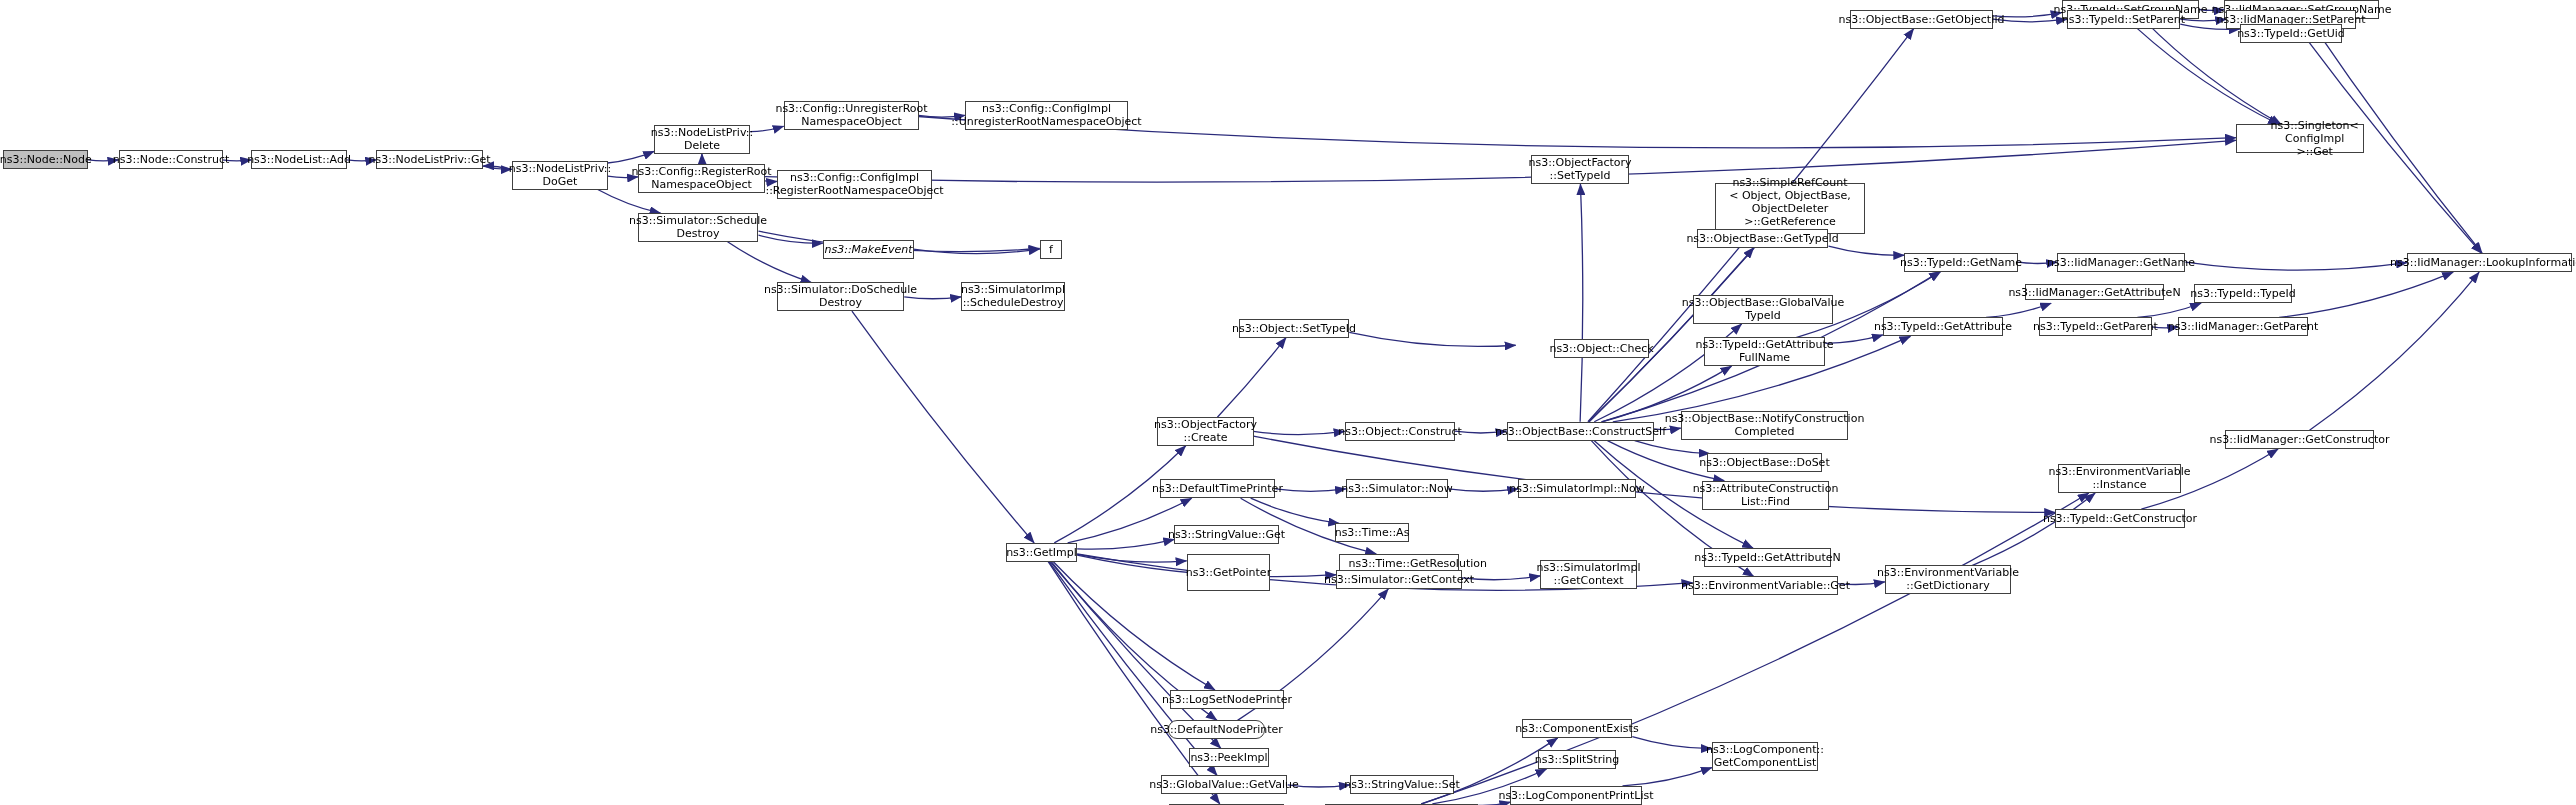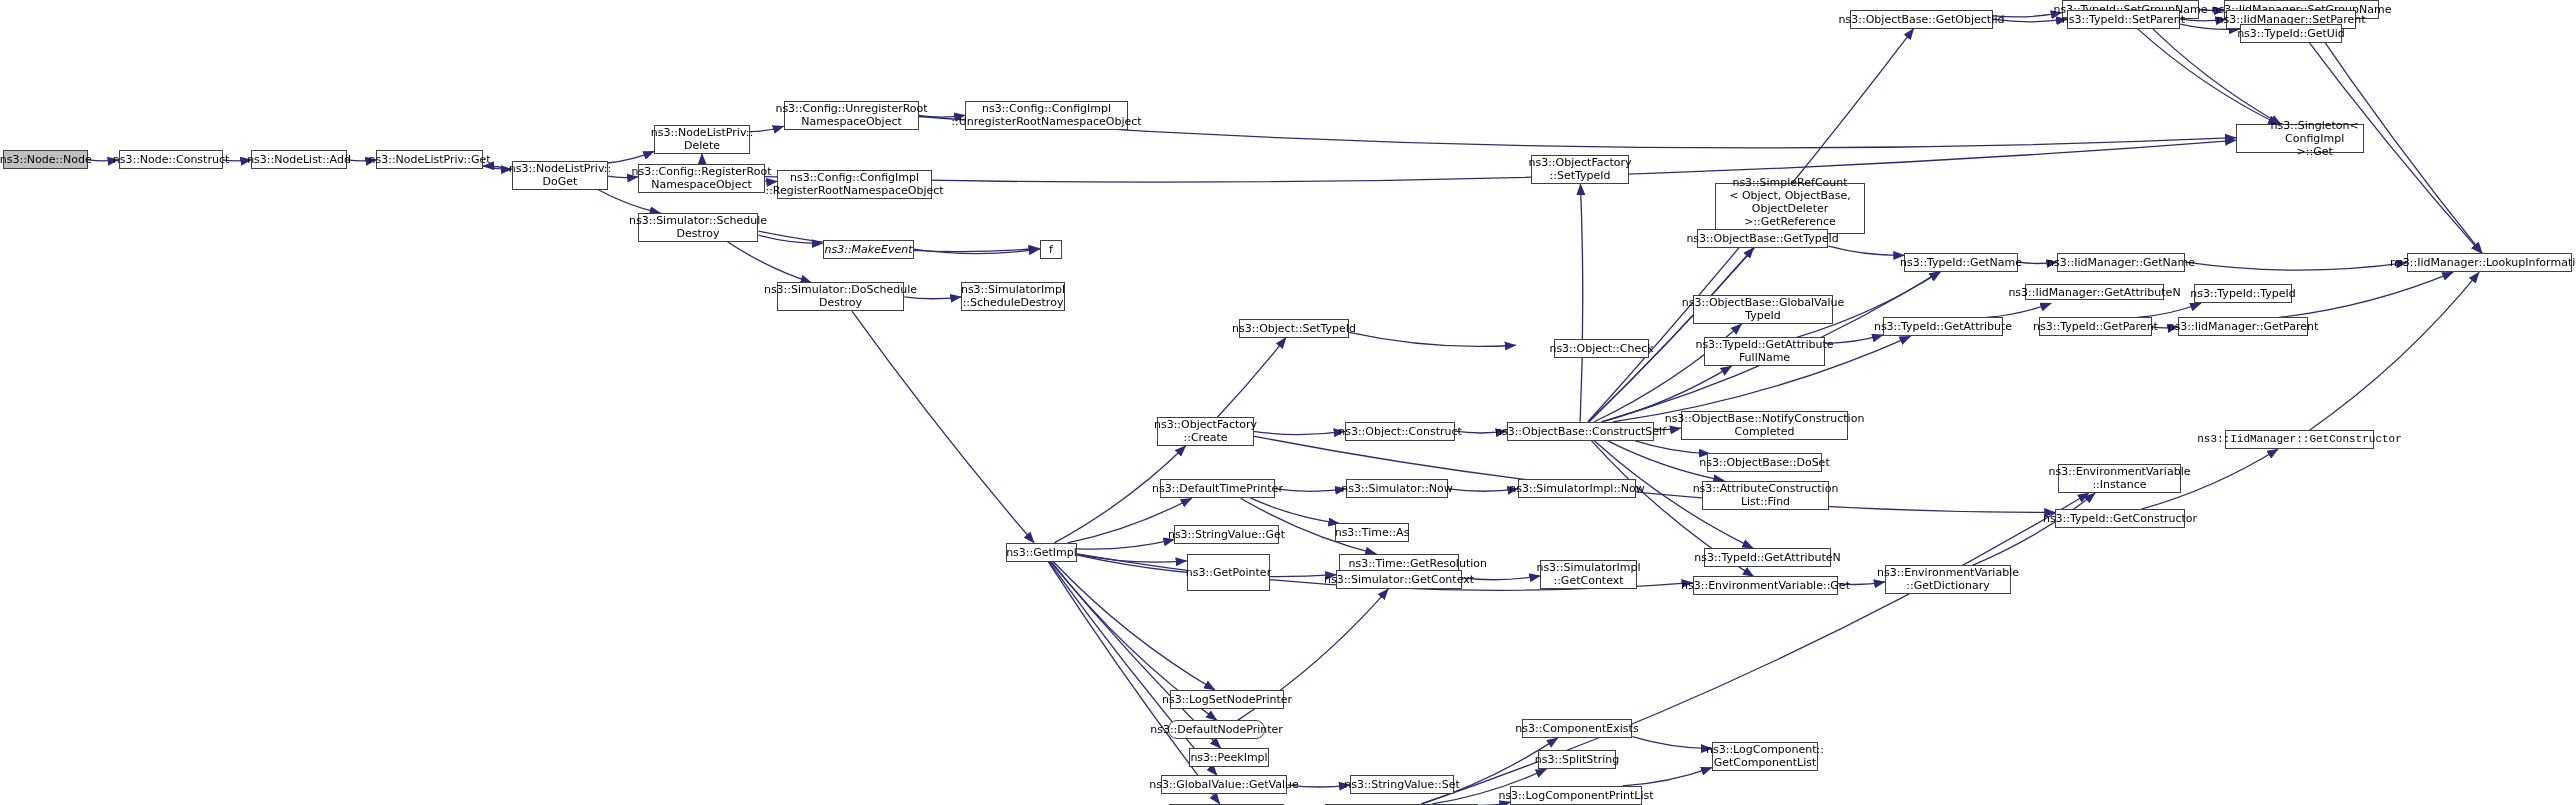--- a/index.html
+++ b/index.html
@@ -176,21 +176,21 @@
       <div class="node" style="left: 1707px; top: 453px; width: 115px; height: 19px;">ns3::ObjectBase::DoSet</div>
       <div class="node" style="left: 1702px; top: 481px; width: 127px; height: 28.5px;">ns3::AttributeConstruction
 List::Find</div>
       <div class="node" style="left: 1704px; top: 548px; width: 127px; height: 19px; text-align: center;">ns3::TypeId::GetAttributeN</div>
       <div class="node" style="left: 1693px; top: 576px; width: 145px; height: 19px;">ns3::EnvironmentVariable::Get</div>
       <div class="node" style="left: 1885px; top: 565px; width: 126px; height: 28.5px;">ns3::EnvironmentVariable
 ::GetDictionary</div>
       <div class="node" style="left: 2058px; top: 464px; width: 123px; height: 28.5px;">ns3::EnvironmentVariable
 ::Instance</div>
       <div class="node" style="left: 2055px; top: 509px; width: 130px; height: 19px;">ns3::TypeId::GetConstructor</div>
-      <div class="node" style="left: 2225px; top: 430px; width: 149px; height: 19px; font-family: Liberation Mono, monospace;">ns3::IidManager::GetConstructor</div>
+      <div class="node" style="left: 2225px; top: 430px; width: 149px; height: 19px;">ns3::IidManager::GetConstructor</div>
       <div class="node" style="left: 1904px; top: 253px; width: 114px; height: 19px;">ns3::TypeId::GetName</div>
       <div class="node" style="left: 2057px; top: 253px; width: 128px; height: 19px;">ns3::IidManager::GetName</div>
       <div class="node" style="left: 2407px; top: 253px; width: 165px; height: 19px;">ns3::IidManager::LookupInformation</div>
       <div class="node" style="left: 1883px; top: 317px; width: 120px; height: 19px;">ns3::TypeId::GetAttribute</div>
       <div class="node" style="left: 2025px; top: 284px; width: 139px; height: 16px;">ns3::IidManager::GetAttributeN</div>
       <div class="node" style="left: 2039px; top: 317px; width: 113px; height: 19px;">ns3::TypeId::GetParent</div>
       <div class="node" style="left: 2178px; top: 317px; width: 130px; height: 19px;">ns3::IidManager::GetParent</div>
       <div class="node" style="left: 2194px; top: 284px; width: 98px; height: 19px;">ns3::TypeId::TypeId</div>
       <div class="node" style="left: 1850px; top: 9.7px; width: 143px; height: 19px;">ns3::ObjectBase::GetObjectIid</div>
       <div class="node" style="left: 2062px; top: 0px; width: 137px; height: 19px;">ns3::TypeId::SetGroupName</div>

